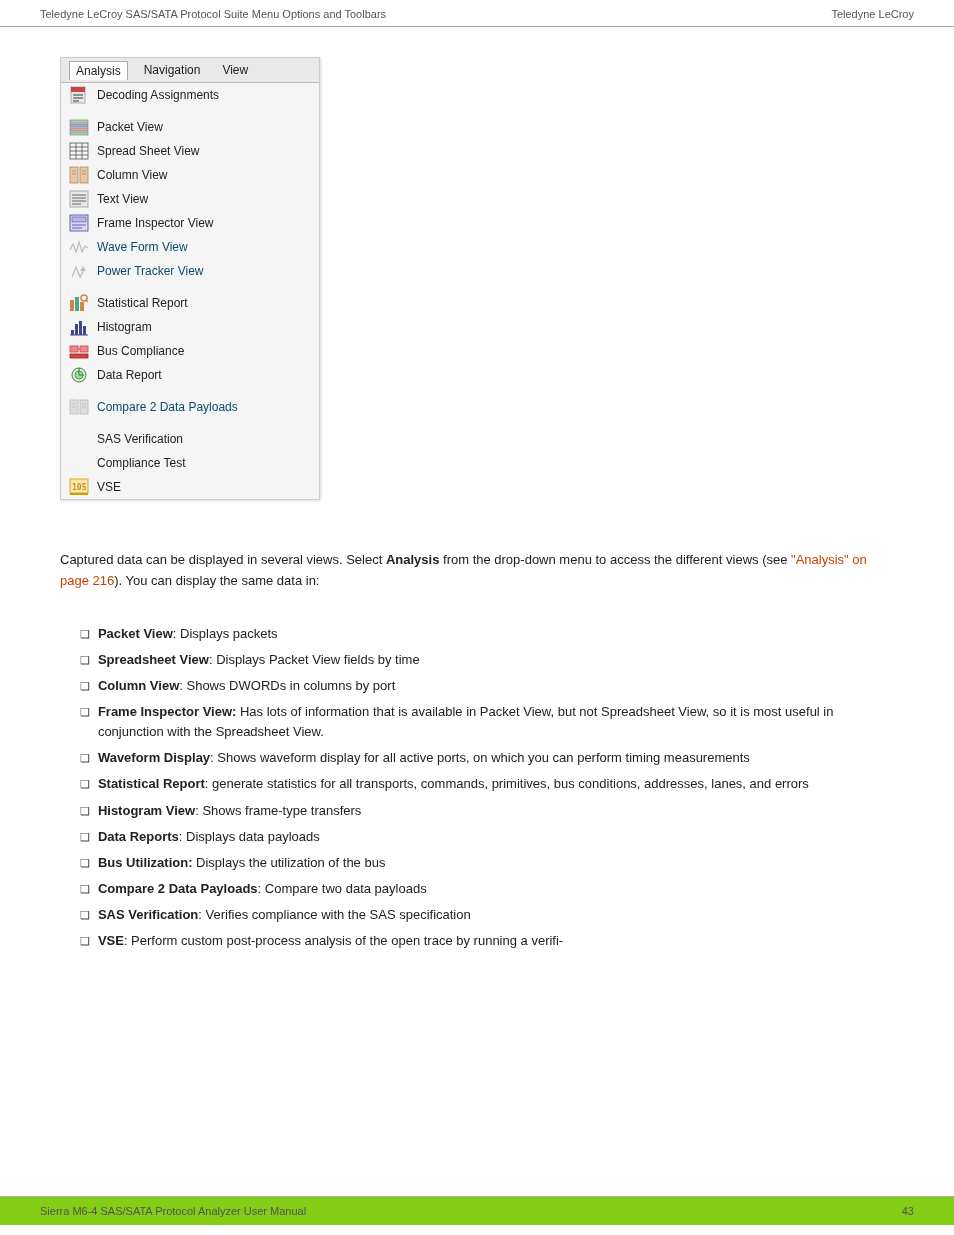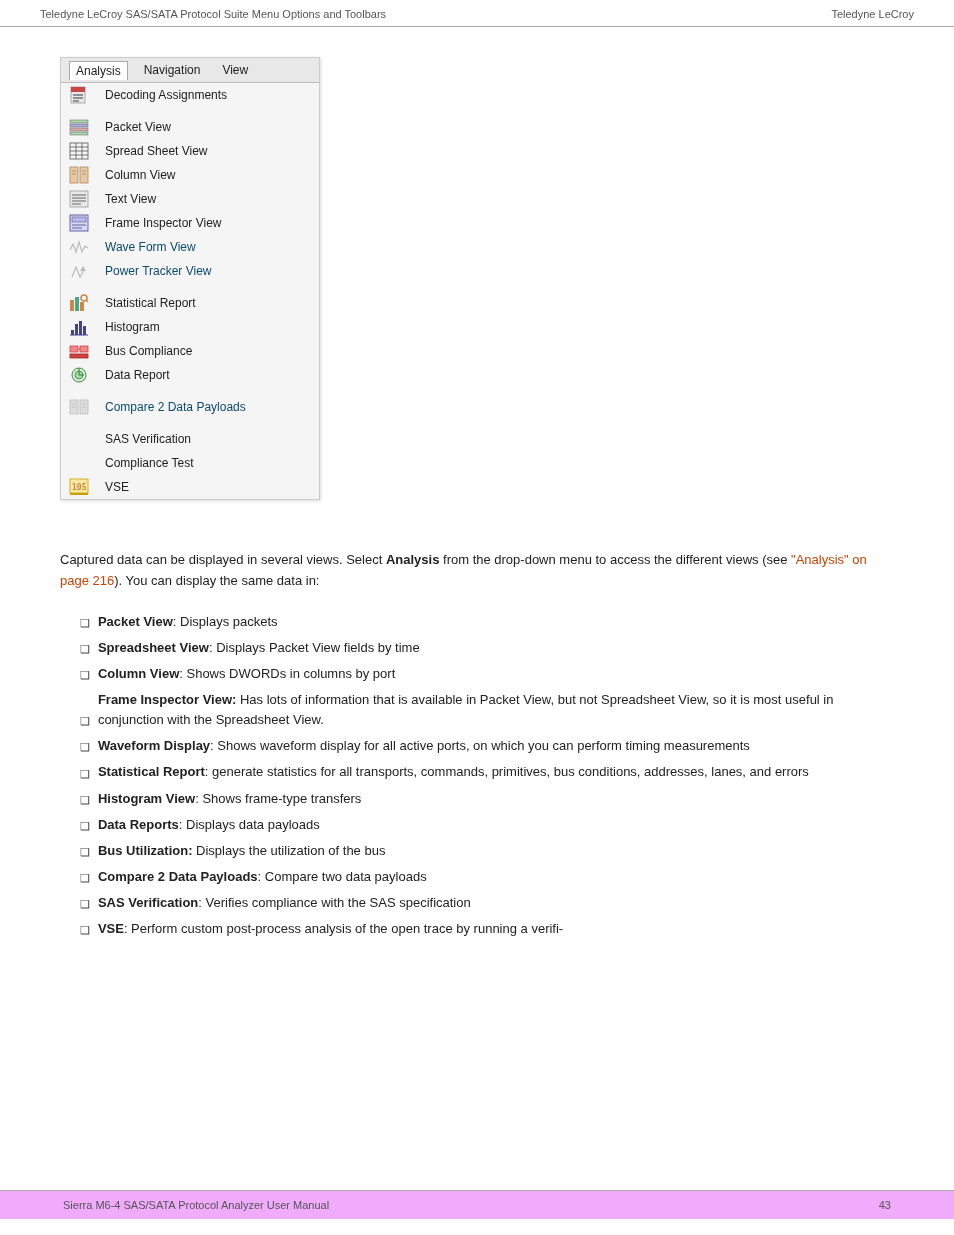--- a/index.html
+++ b/index.html
@@ -55,21 +55,21 @@
       background: #fff;
       border: 1px solid #aaa;
       border-bottom: none;
       margin-bottom: -1px;
     }
 
     .menu-item {
       display: flex;
       align-items: center;
       padding: 3px 10px 3px 8px;
-      gap: 16px;
+      gap: 8px;
       font-size: 12px;
       cursor: pointer;
       white-space: nowrap;
     }
 
     .menu-item.disabled {
       color: #0c4a6e;
       cursor: default;
     }
 
@@ -93,62 +93,62 @@
 
     
     .body-text {
       margin-top: 10px;
       line-height: 1.6;
       font-size: 13px;
       color: #222;
     }
 
     .body-text p {
-      margin-bottom: 20px;
+      margin-bottom: 32px;
     }
 
     .body-text a {
       color: #c84400;
       text-decoration: none;
     }
 
     .bullet-list {
       list-style: none;
       margin: 0 0 20px 20px;
     }
 
     .bullet-list li {
       display: flex;
-      align-items: flex-end;
+      align-items: flex-start;
       margin-bottom: 6px;
       gap: 8px;
       line-height: 1.55;
     }
 
     .bullet-list li::before {
       content: "❑";
       font-size: 11px;
       margin-top: 2px;
       flex-shrink: 0;
       color: #444;
     }
 
     .bold { font-weight: bold; }
 
     .page-footer {
       display: flex;
       justify-content: space-between;
-      padding: 8px 63px;
+      padding: 8px 40px;
       font-size: 11px;
       color: #555;
       border-top: 1px solid #aaa;
       position: fixed;
-      bottom: 16px;
+      bottom: 10px;
       width: 954px;
-      background: #f0abfc;
+      background: #84cc16;
     }
   </style>
 </head>
 <body>
 
 <div class="page-header">
   <span>Teledyne LeCroy SAS/SATA Protocol Suite Menu Options and Toolbars</span>
   <span>Teledyne LeCroy</span>
 </div>
 

